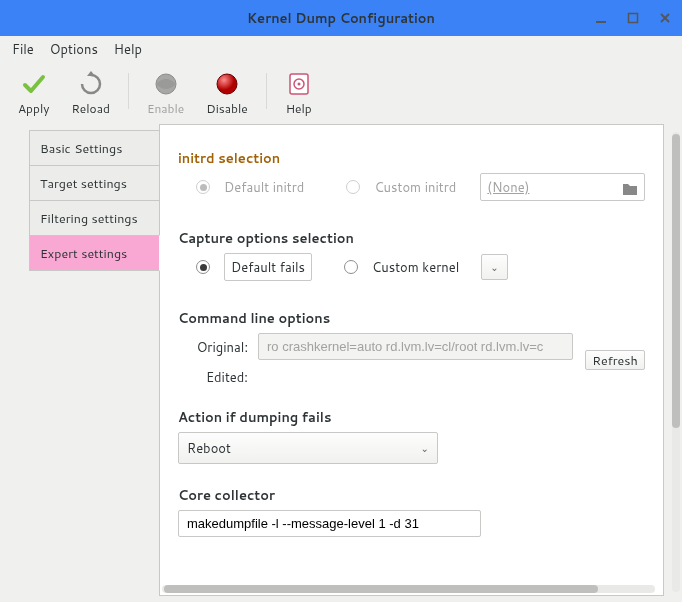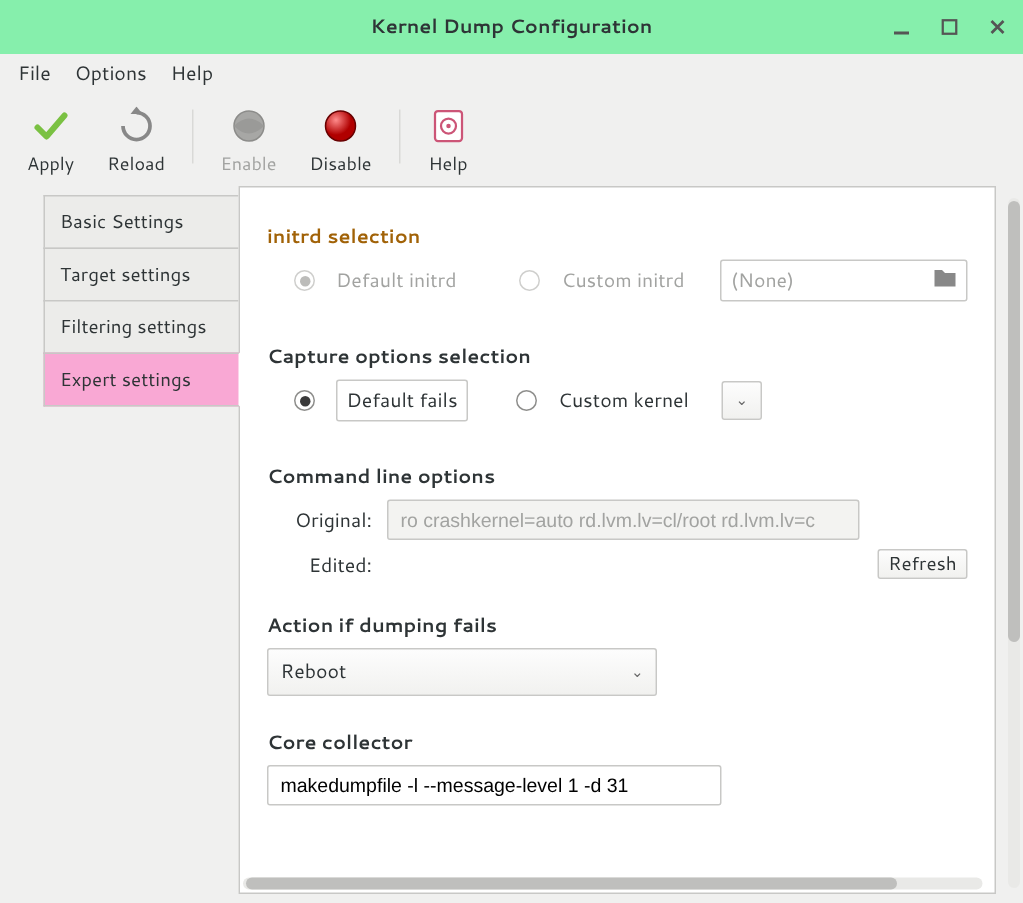--- a/index.html
+++ b/index.html
@@ -12,21 +12,21 @@
     width: 682px;
     height: 602px;
     overflow: hidden;
   }
   .titlebar {
     height: 36px;
     display: flex;
     align-items: center;
     justify-content: center;
     position: relative;
-    background: #86efac;
+    background: #3b82f6;
   }
   .titlebar .title {
     font-weight: bold;
     font-size: 13px;
   }
   .titlebar .win-controls {
     position: absolute;
     right: 8px;
     top: 0;
     height: 100%;
@@ -169,39 +169,40 @@
     border: 1px solid #c8c8c6;
     background: #fff;
     padding: 5px 8px;
     font-size: 13px;
     border-radius: 2px;
   }
   .textfield.disabled { background: #f3f3f1; color: #a2a3a1; }
   .filebox {
     flex: 1;
     display: flex;
-    align-items: flex-start;
+    align-items: flex-end;
     border: 1px solid #c8c8c6;
     border-radius: 2px;
     background: #fff;
     padding: 4px 6px;
     justify-content: space-between;
+    text-decoration: underline;
   }
   .filebox.disabled { color: #a2a3a1; }
   .small-btn {
     border: 1px solid #c8c8c6;
     background: linear-gradient(#fdfdfd,#f1f1ef);
     border-radius: 2px;
     padding: 5px 8px;
     display: inline-flex;
     align-items: center;
     justify-content: center;
   }
   .form-label { width: 70px; text-align: right; }
-  .cmdline-group { display: flex; gap: 12px; align-items: flex-end; }
+  .cmdline-group { display: flex; gap: 12px; align-items: center; }
   .cmdline-fields { flex: 1; display: flex; flex-direction: column; gap: 8px; }
   .cmdline-row { display: flex; align-items: center; gap: 10px; }
   .refresh-btn {
     border: 1px solid #c8c8c6;
     background: linear-gradient(#fdfdfd,#f1f1ef);
     border-radius: 2px;
     width: 60px;
     display: flex;
     align-items: center;
     justify-content: center;

